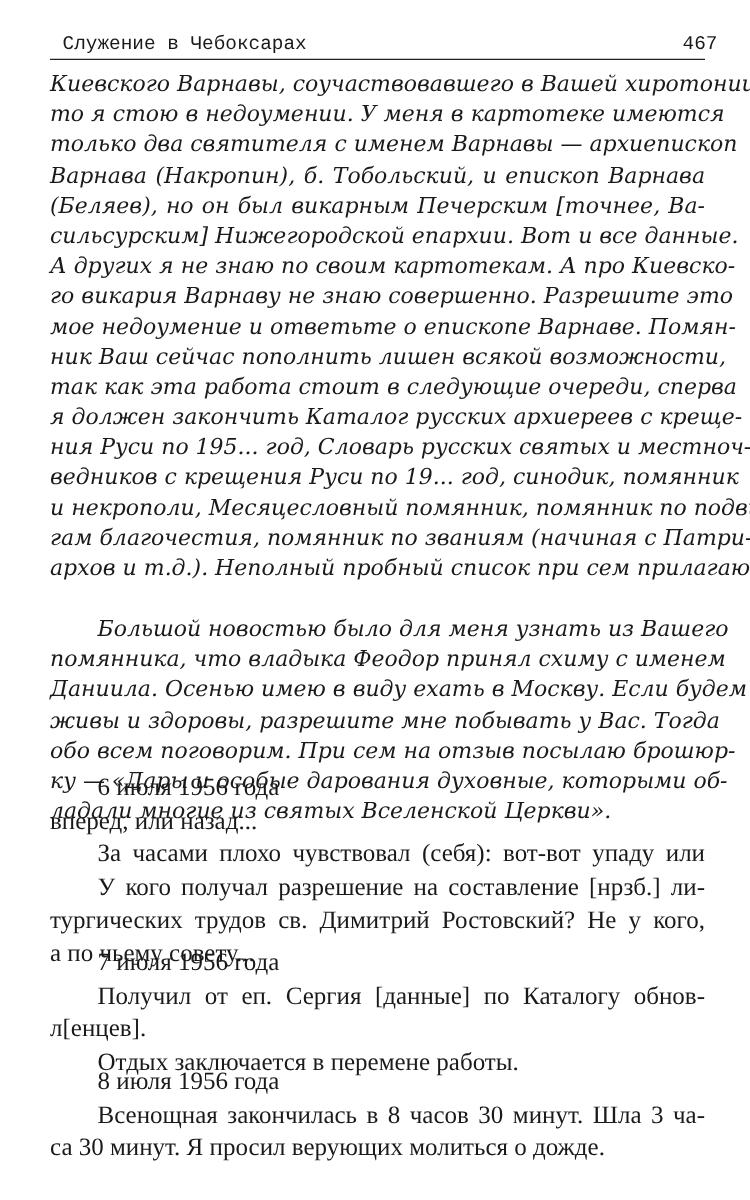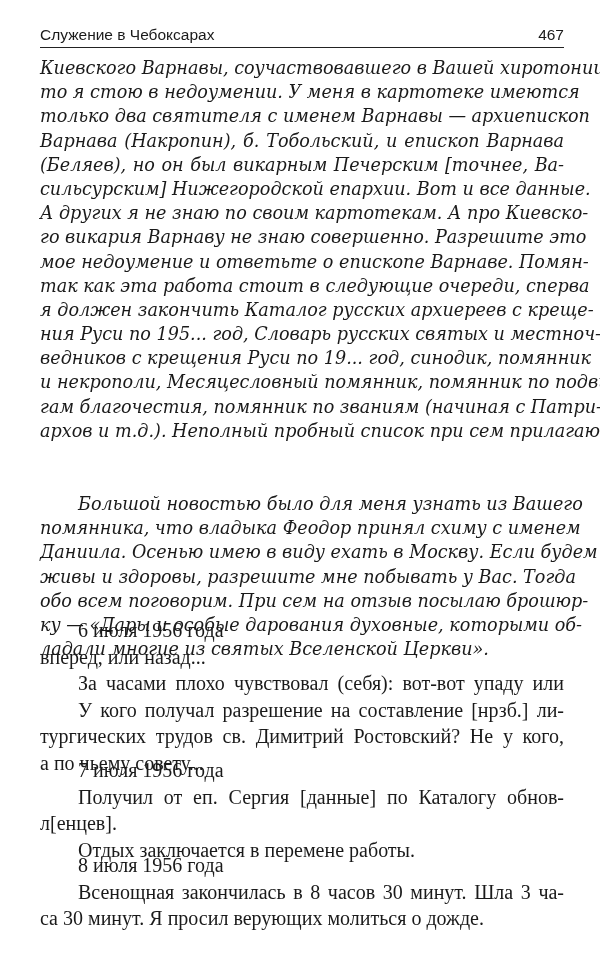--- a/index.html
+++ b/index.html
@@ -1,19 +1,19 @@
 <!DOCTYPE html>
 <html><head>
 <meta charset="utf-8">
 <style>
   html, body { margin: 0; padding: 0; background: #ffffff; }
   body { width: 600px; height: 960px; position: relative; overflow: hidden; color: #1a1a1a; }
   .page { position: absolute; left: 40px; top: 0; width: 524px; }
-  .header { position: absolute; top: 26px; left: 0; width: 524px; height: 22px;
-            font-family: Liberation Sans, sans-serif; font-size: 15.5px; }
+  .header { position: absolute; top: 26px; left: 10px; width: 524px; height: 22px;
+            font-family: Liberation Mono, monospace; font-size: 15.5px; }
   .header .title { position: absolute; left: 0; top: 0; }
   .header .pagenum { position: absolute; right: 0; top: 0; }
   .rule { position: absolute; top: 47px; left: 0; width: 524px; height: 0; border-top: 1.5px solid #222; }
   .block { position: absolute; left: 0; width: 524px; font-family: "DejaVu Serif", "Liberation Serif", serif; }
   .it { font-style: italic; font-size: 17.6px; }
   .rm { font-size: 20px; font-family: "Liberation Serif", "DejaVu Serif", serif; }
   .line { height: 24.2px; line-height: 24.2px; white-space: nowrap; text-align: justify; text-align-last: justify; display: block; width: 524px; }
   .line.last { text-align-last: left; }
   .line.indent { padding-left: 38px; width: 486px; }
   .rm .line { height: 26.5px; line-height: 26.5px; }
@@ -33,20 +33,21 @@
   <div class="block it" style="top:56px;">
     <span class="line">Киевского Варнавы, соучаствовавшего в Вашей хиротонии,</span>
     <span class="line">то я стою в недоумении. У меня в картотеке имеются</span>
     <span class="line">только два святителя с именем Варнавы — архиепископ</span>
     <span class="line">Варнава (Накропин), б. Тобольский, и епископ Варнава</span>
     <span class="line">(Беляев), но он был викарным Печерским [точнее, Ва-</span>
     <span class="line">сильсурским] Нижегородской епархии. Вот и все данные.</span>
     <span class="line">А других я не знаю по своим картотекам. А про Киевско-</span>
     <span class="line">го викария Варнаву не знаю совершенно. Разрешите это</span>
     <span class="line">мое недоумение и ответьте о епископе Варнаве. Помян-</span>
+    <span class="line">ник Ваш сейчас пополнить лишен всякой возможности,</span>
     <span class="line">так как эта работа стоит в следующие очереди, сперва</span>
     <span class="line">я должен закончить Каталог русских архиереев с креще-</span>
     <span class="line">ния Руси по 195... год, Словарь русских святых и местноч-</span>
     <span class="line">ведников с крещения Руси по 19... год, синодик, помянник</span>
     <span class="line">и некрополи, Месяцесловный помянник, помянник по подви-</span>
     <span class="line">гам благочестия, помянник по званиям (начиная с Патри-</span>
     <span class="line last">архов и т.д.). Неполный пробный список при сем прилагаю.</span>
   </div>
 
   <div class="block it" style="top:492px;">

